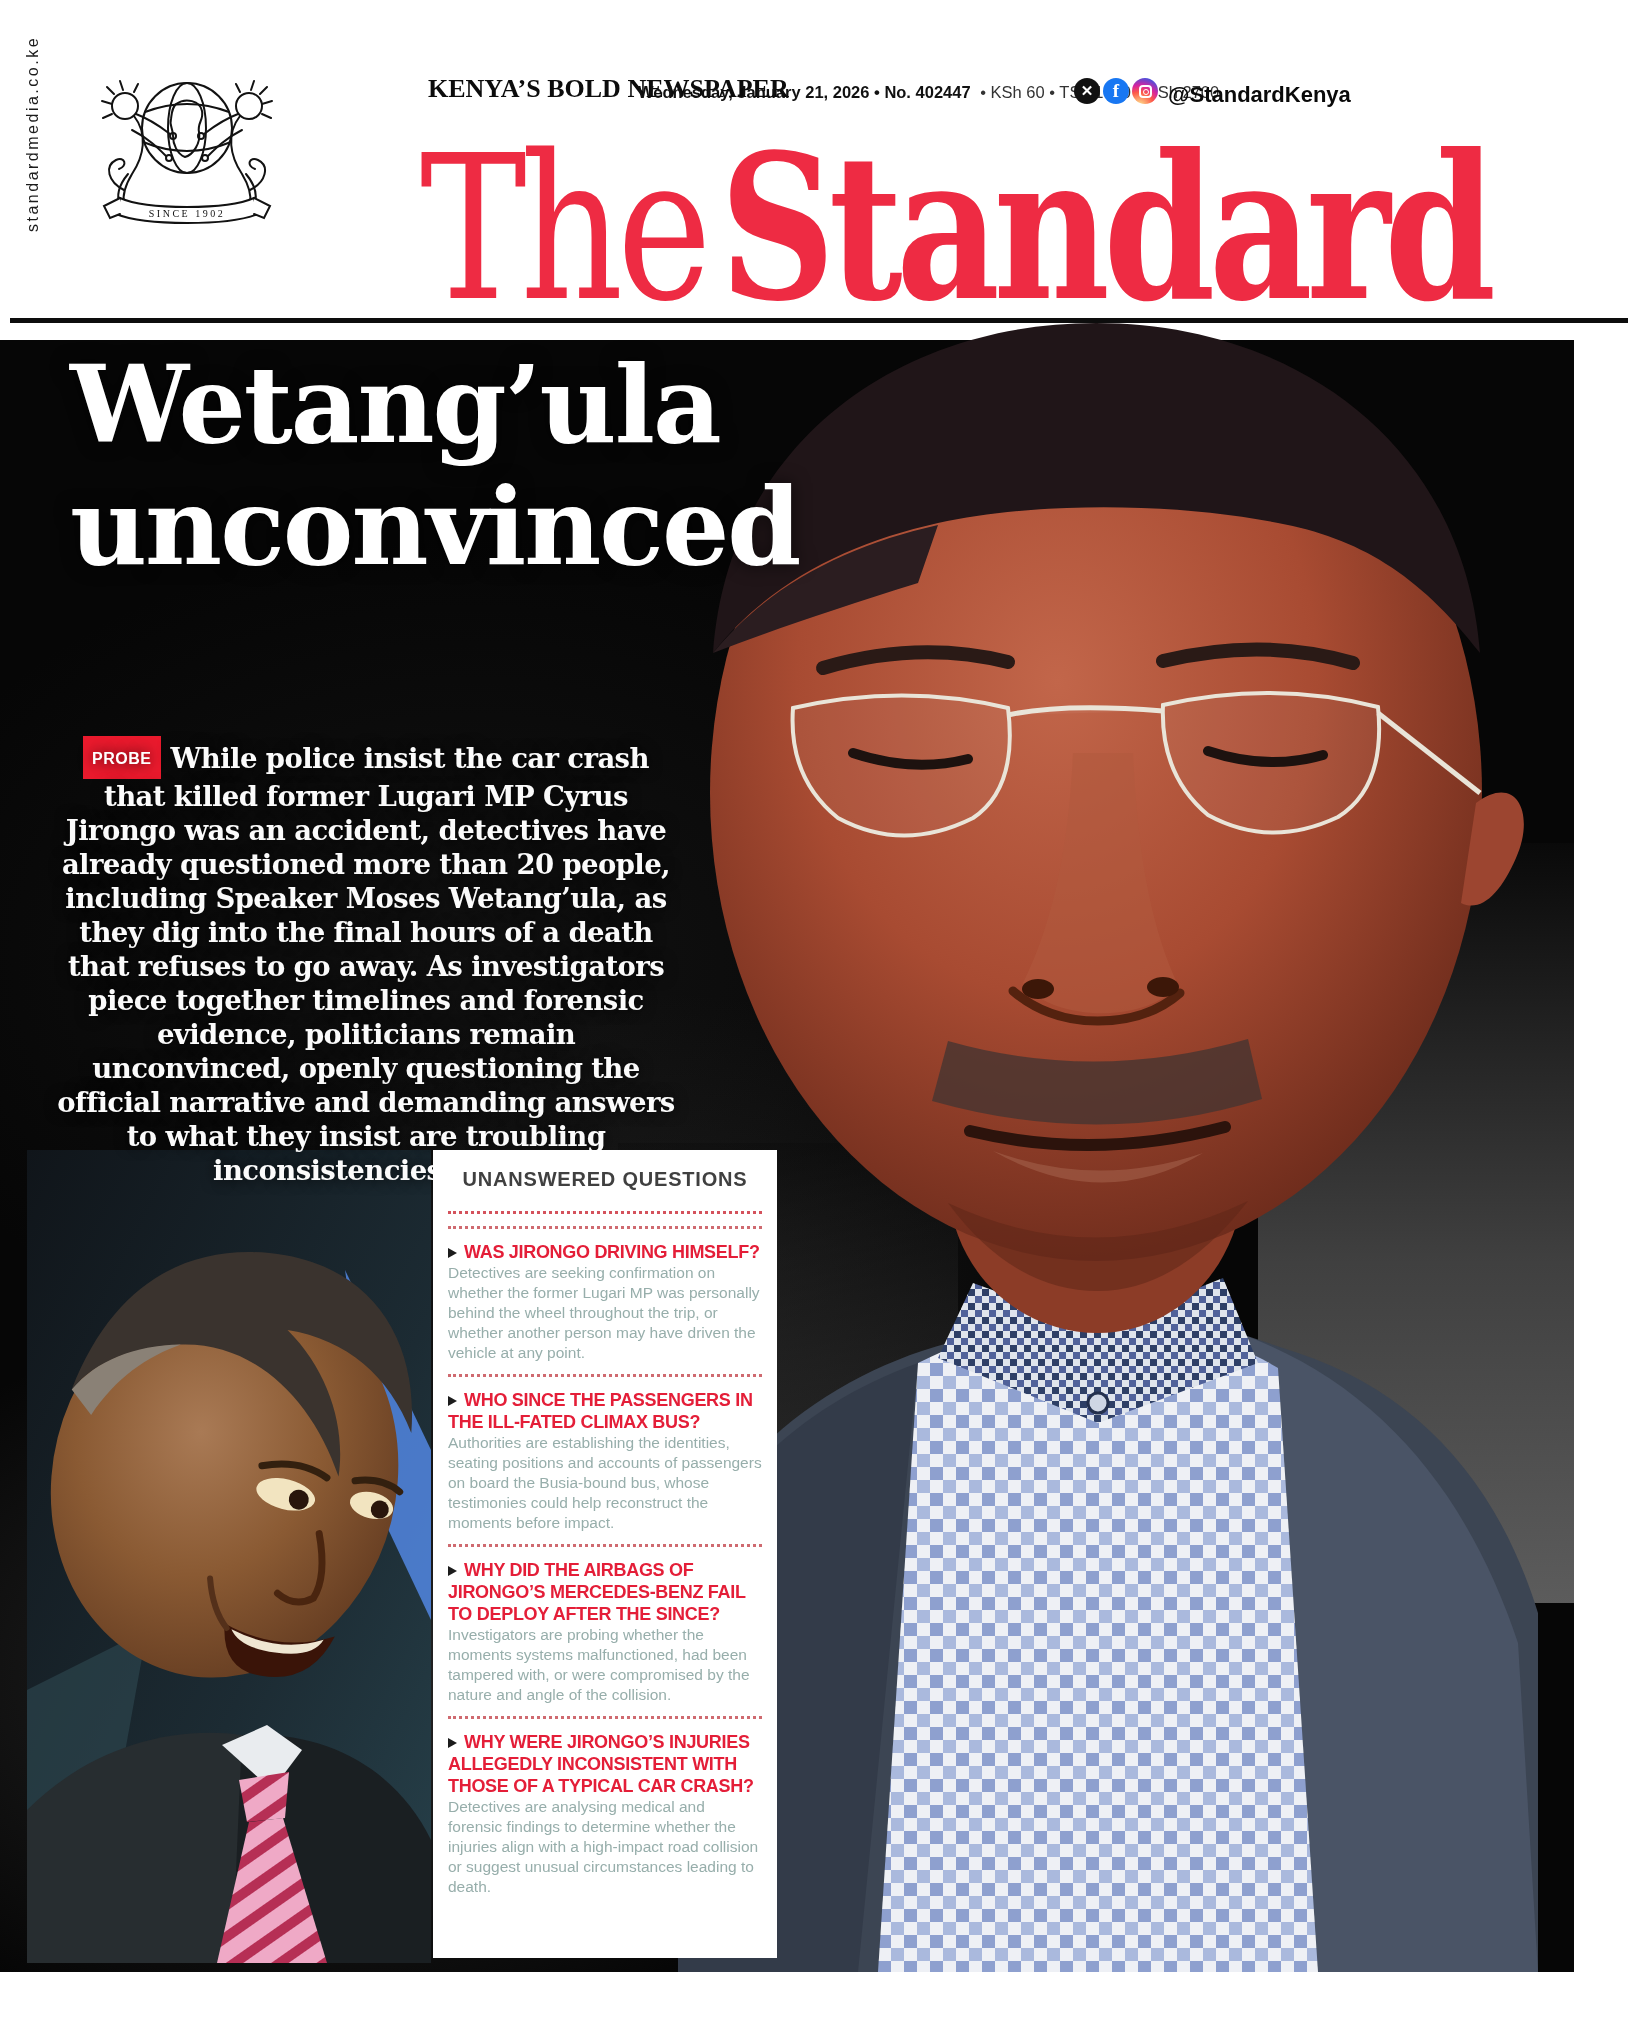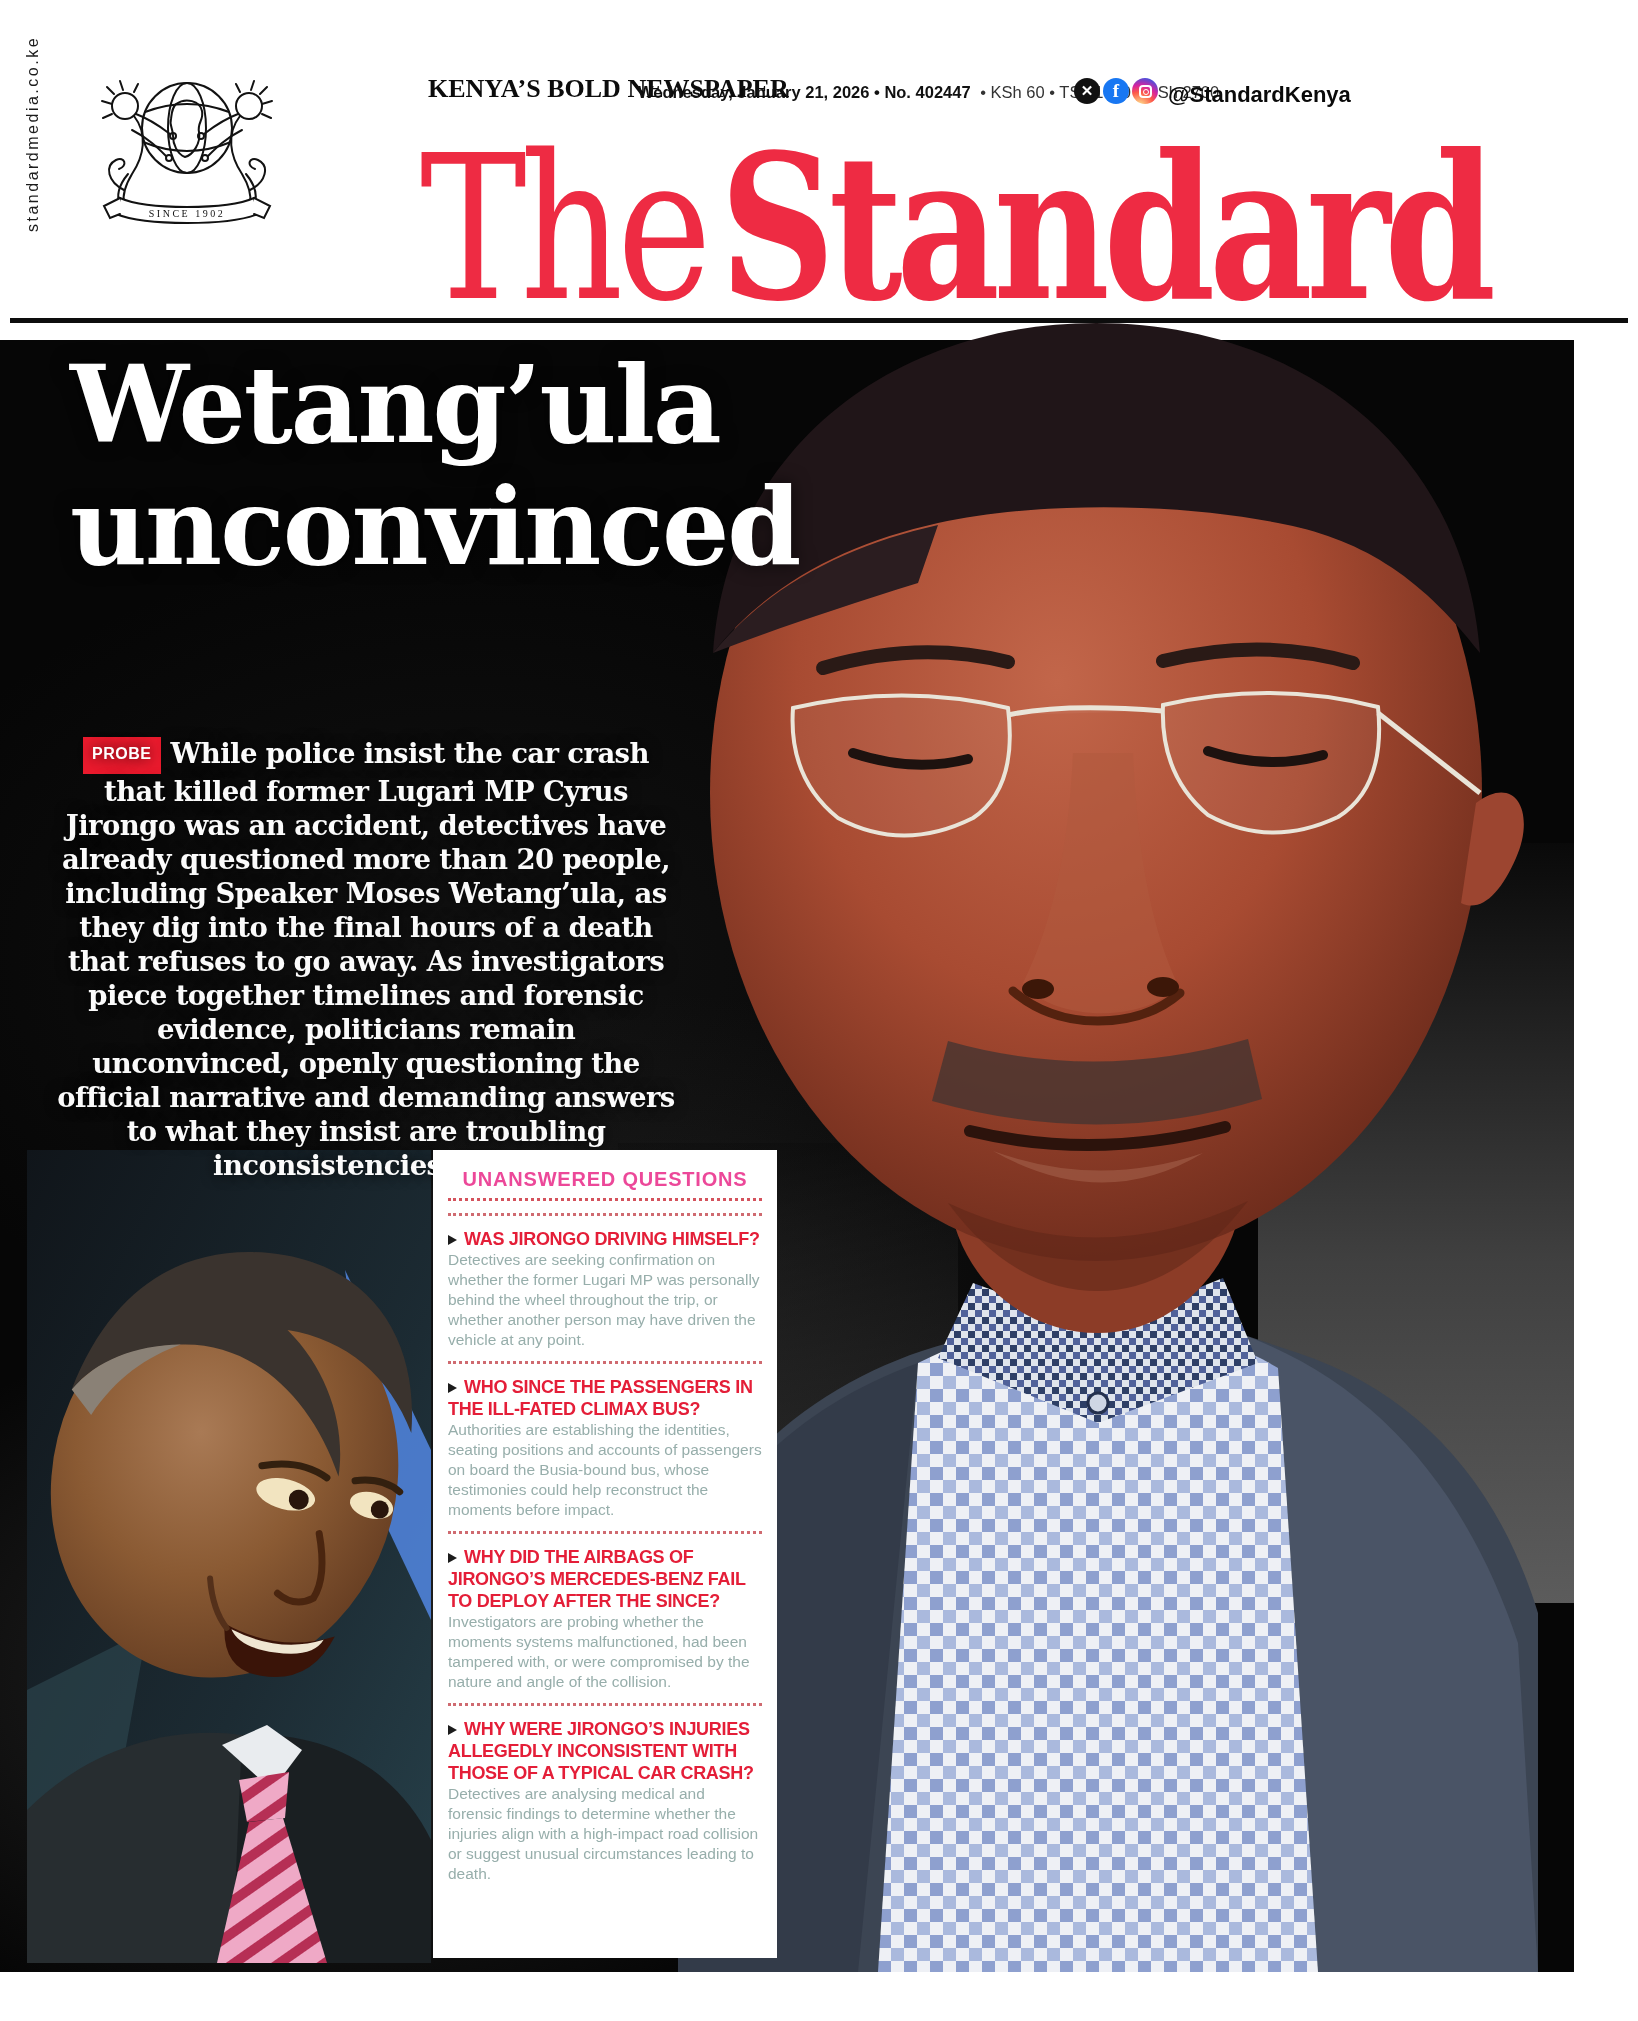--- a/index.html
+++ b/index.html
@@ -73,35 +73,35 @@
   }
   .lead {
     position:absolute; left:56px; top:396px; width:620px; z-index:3;
     font-family:"DejaVu Serif", serif; font-weight:bold; color:#fbfbfb;
     font-size:27.5px; line-height:34px; letter-spacing:-0.6px; text-align:center;
     text-shadow:0 0 14px rgba(0,0,0,.8);
   }
   .kicker {
     display:inline-block; background:#ea1a2d; color:#fff;
     font-family:"Liberation Sans", sans-serif; font-weight:bold; font-size:16px;
-    letter-spacing:.5px; padding:0 9px 3px; margin-right:10px; vertical-align:4px;
+    letter-spacing:.5px; padding:6px 9px 3px; margin-right:10px; vertical-align:4px;
   }
   .page-ref {
     font-family:"Liberation Sans", sans-serif; font-weight:bold; font-size:16px;
     letter-spacing:.5px; margin-left:8px; white-space:nowrap;
   }
 
   
   .qbox {
     position:absolute; left:433px; top:810px; width:344px; height:808px; z-index:4;
     background:#ffffff; padding:18px 15px 14px; overflow:hidden;
   }
   .q-title {
-    font-weight:bold; font-size:20px; letter-spacing:.8px; color:#ec4899;
-    text-align:center; margin-bottom:7px;
+    font-weight:bold; font-size:20px; letter-spacing:.8px; color:#404040;
+    text-align:center; margin-bottom:20px;
   }
   .q-rule { border-top:3px dotted #d4525c; margin-bottom:12px; }
   .q-sep  { border-top:3px dotted #cf6a70; margin:11px 0 12px; }
   .q-item { font-size:15.5px; line-height:20px; }
   .q-item .qt { color:#e41e38; font-weight:bold; font-size:18px; line-height:22px; letter-spacing:-0.3px; }
   .q-item .qb { color:#97aeab; }
   .tri {
     display:inline-block; width:0; height:0; margin-right:7px;
     border-left:9px solid #1c1c1c; border-top:5.5px solid transparent; border-bottom:5.5px solid transparent;
   }

